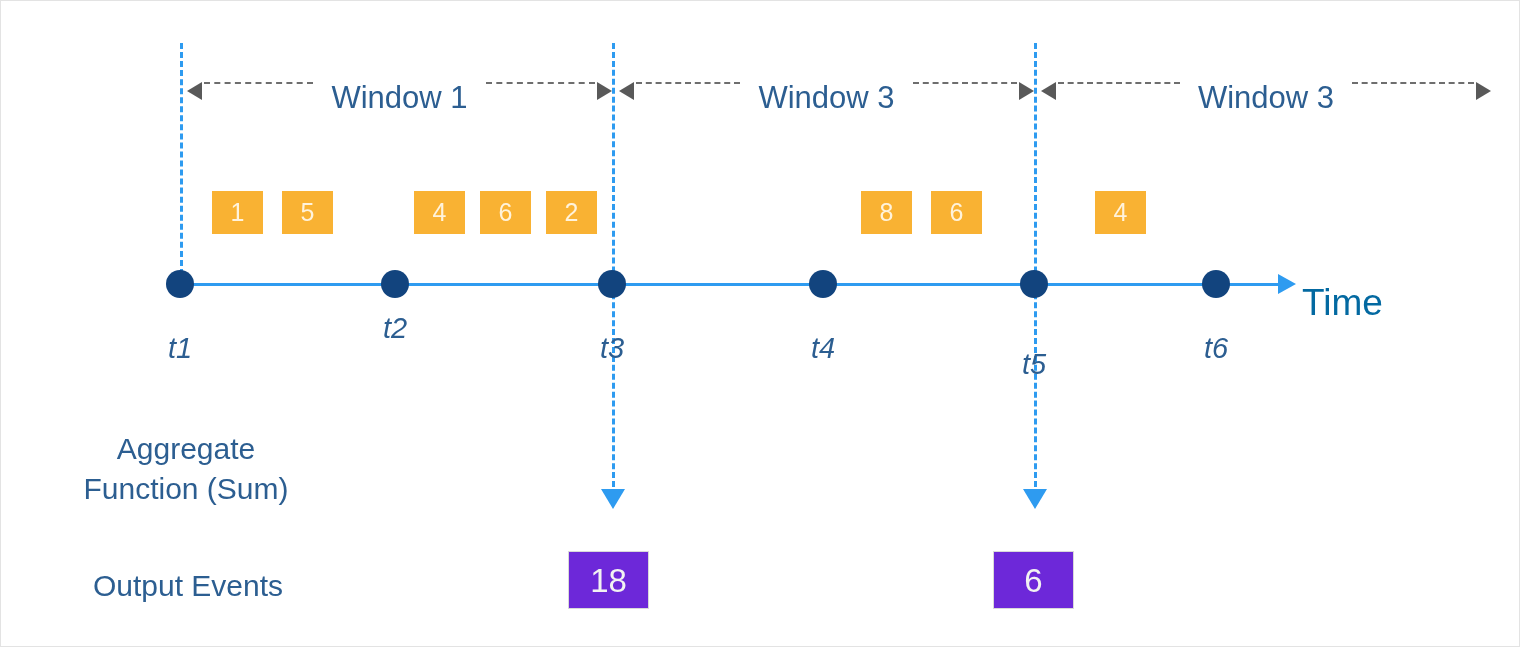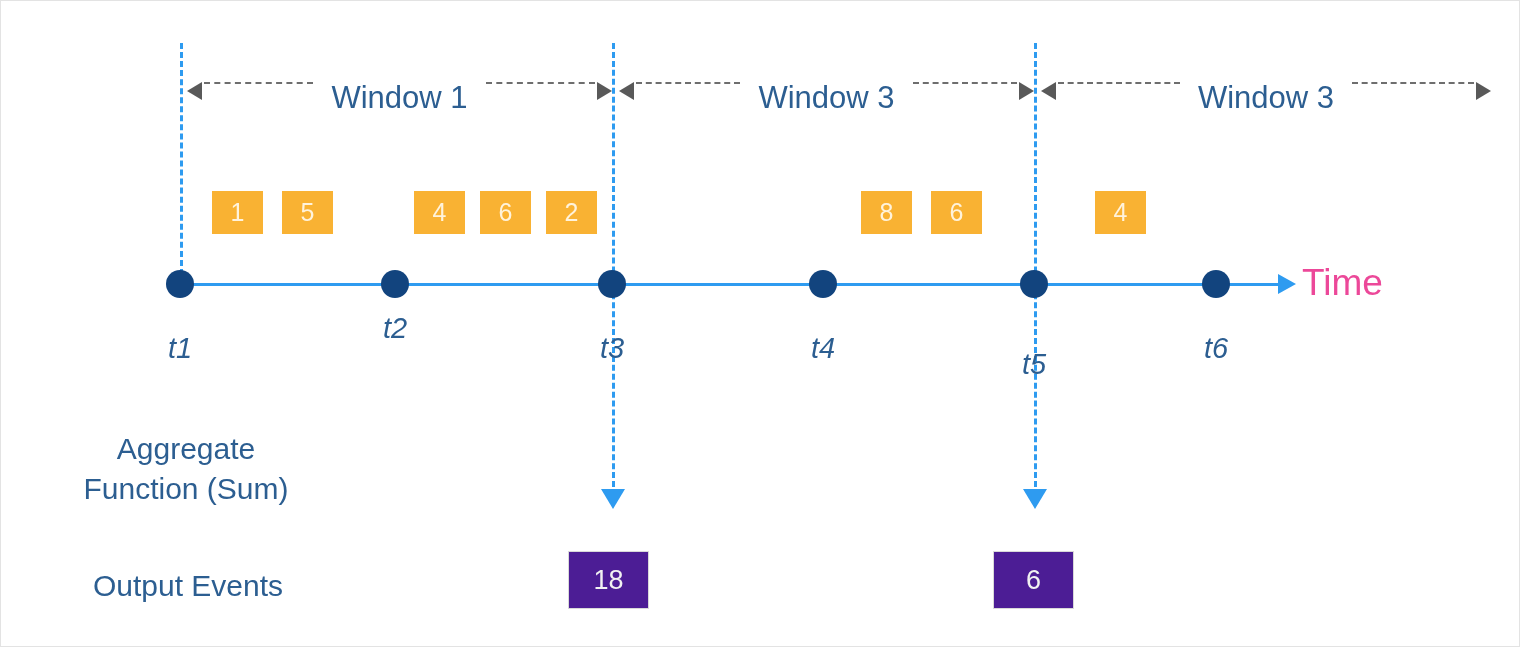--- a/index.html
+++ b/index.html
@@ -89,25 +89,26 @@
   }
   .timeline-arrow {
     position: absolute;
     width: 0; height: 0;
     border-top: 10px solid transparent;
     border-bottom: 10px solid transparent;
     border-left: 18px solid #2E9BF0;
   }
   .timeline-label {
     position: absolute;
-    color: #ec4899;
+    color: #0369a1;
     font-size: 37px;
     font-weight: 300;
     line-height: 1;
     white-space: nowrap;
+    margin-top: 20px;
   }
   .tick-dot {
     position: absolute;
     width: 28px;
     height: 28px;
     border-radius: 50%;
     background: #12447E;
   }
   .tick-label {
     position: absolute;
@@ -139,25 +140,25 @@
     border-left: 12px solid transparent;
     border-right: 12px solid transparent;
     border-top: 20px solid #2E9BF0;
   }
 
   
   .output-box {
     position: absolute;
     width: 81px;
     height: 58px;
-    background: #4c1d95;
+    background: #6d28d9;
     border: 1px solid #d9d9d9;
     box-sizing: border-box;
     color: #F2F2F2;
-    font-size: 27px;
+    font-size: 33px;
     font-weight: 300;
     display: flex;
     align-items: center;
     justify-content: center;
     line-height: 1;
   }
 </style>
 </head>
 <body>
 

